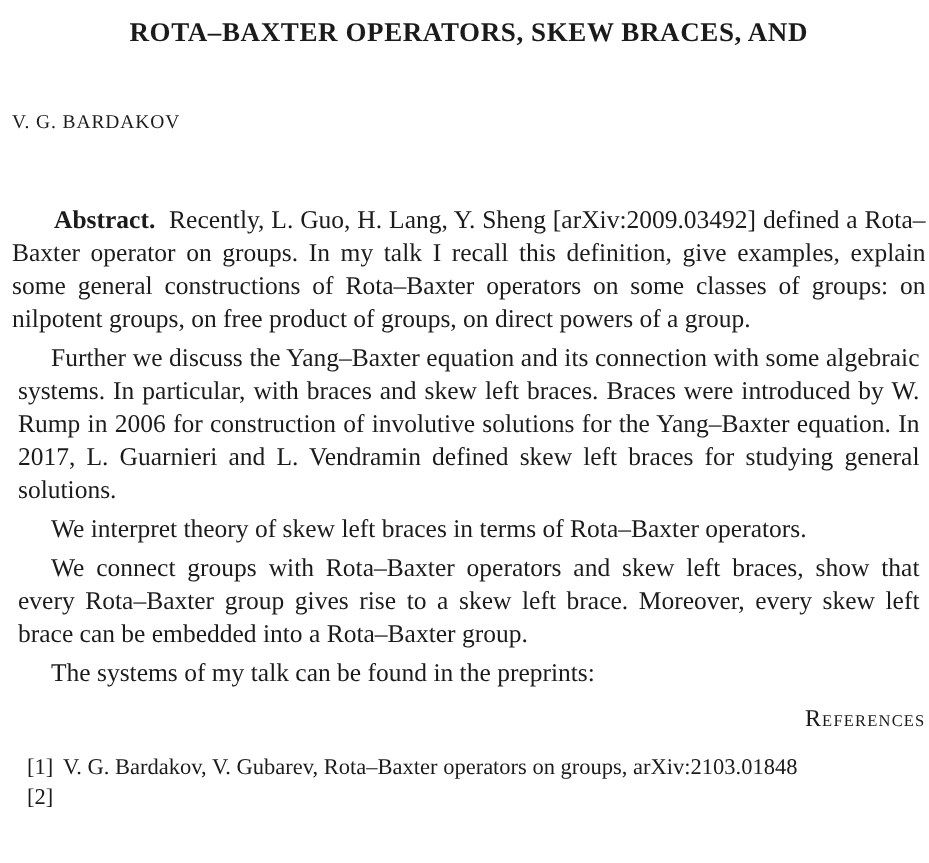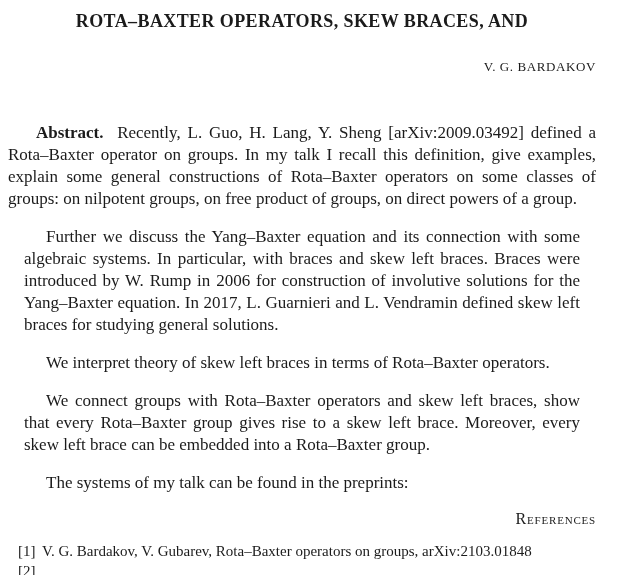--- a/index.html
+++ b/index.html
@@ -9,44 +9,44 @@
   }
   .page {
     position: relative;
     width: 619px;
     height: 575px;
     background: #ffffff;
     color: #1b1b1b;
     font-family: "Liberation Serif", "DejaVu Serif", serif;
     overflow: hidden;
     box-sizing: border-box;
-    padding: 10px 23px 0 8px;
+    padding: 10px 2px 0 8px;
   }
   .title {
     text-align: center;
     font-weight: bold;
     font-size: 18px;
     line-height: 22px;
     letter-spacing: 0.4px;
     margin: 0;
   }
   .author {
-    text-align: right;
+    text-align: left;
     font-size: 13px;
     letter-spacing: 0.6px;
-    margin-top: 27px;
+    margin-top: 41px;
   }
   .body-text {
     margin-top: 47px;
     font-size: 17px;
     line-height: 22px;
     text-align: justify;
   }
   p.para {
-    margin: 16px;
+    margin: 4px;
     text-indent: 22px;
   }
   p.abstract-para {
     margin: 0;
     text-indent: 28px;
   }
   .abstract-label {
     font-weight: bold;
   }
   .refs-heading {

